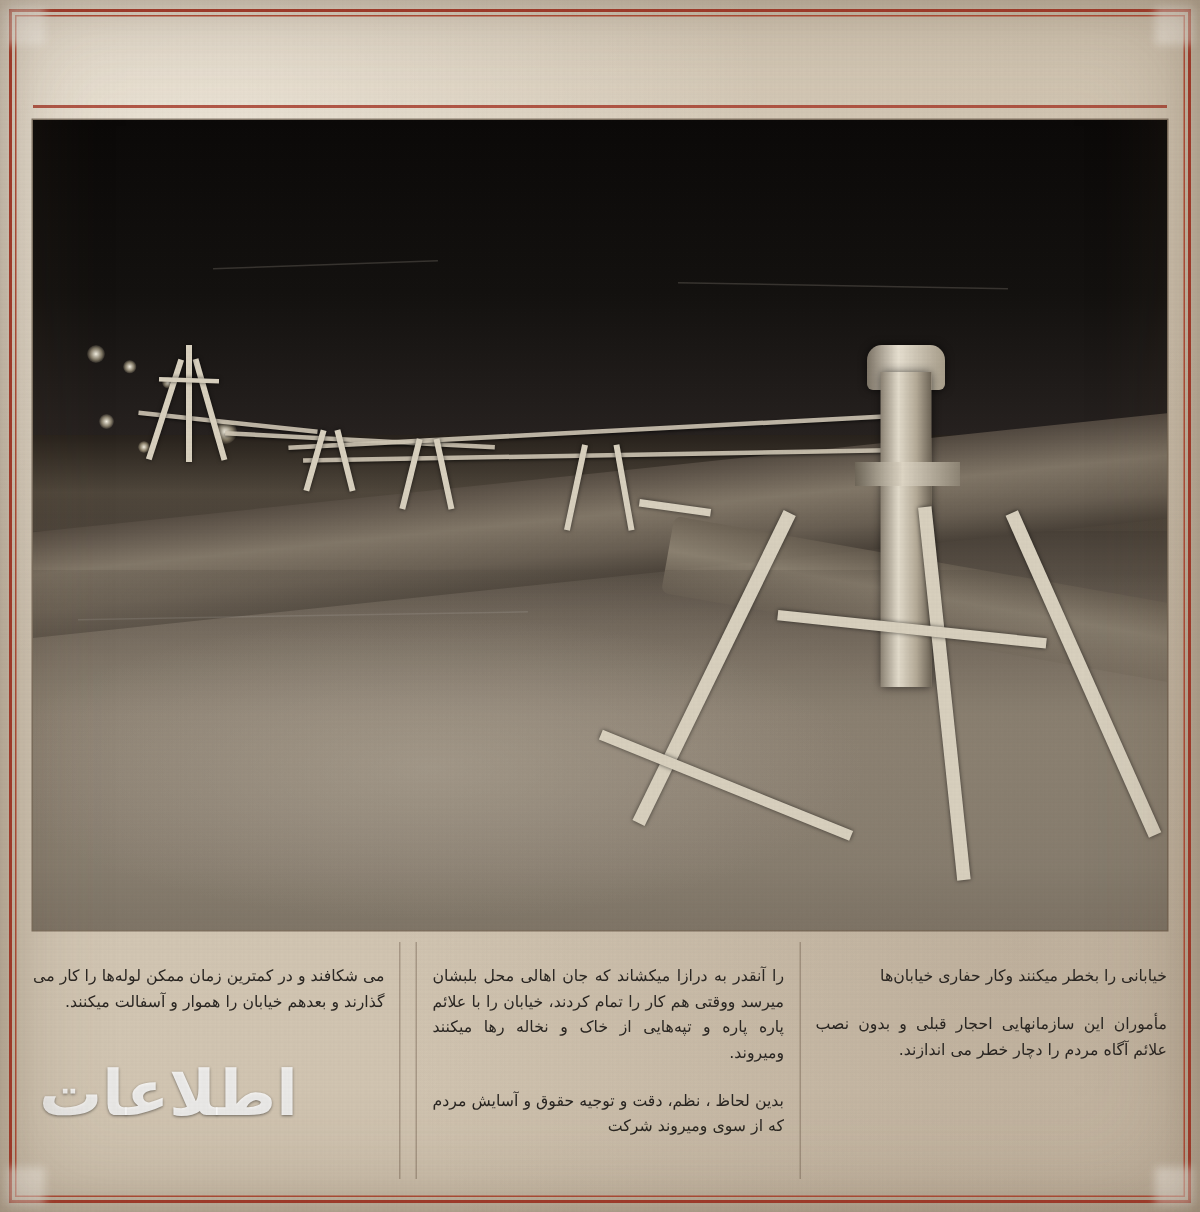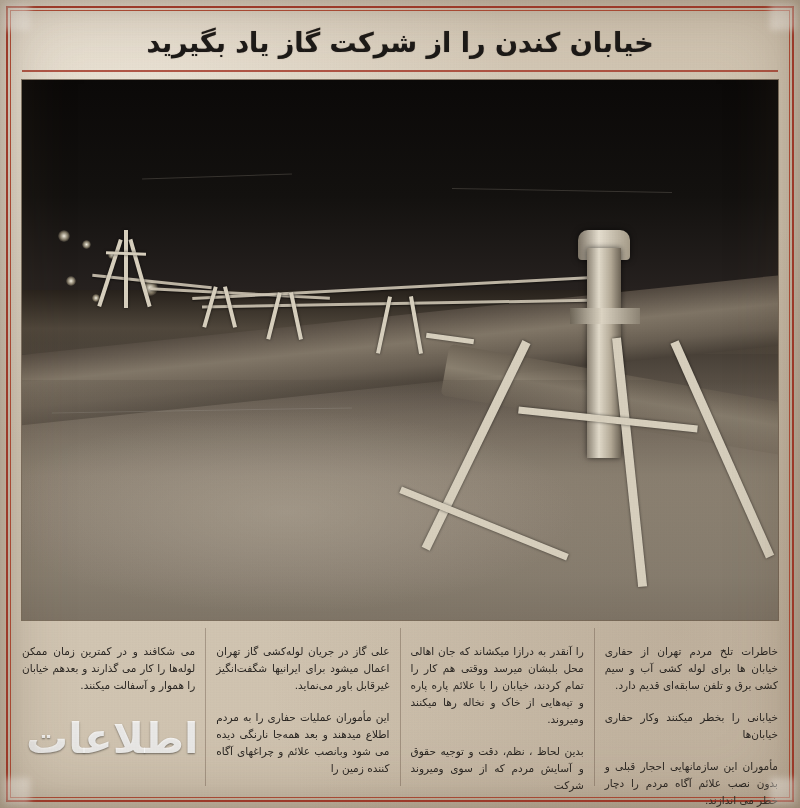--- a/index.html
+++ b/index.html
@@ -212,21 +212,21 @@
   .col-sep {
     width: 1px;
     background: rgba(90,70,55,0.35);
     flex: 0 0 1px;
   }
 
   
   #watermark {
     position: absolute;
     left: 20px;
-    bottom: 22px;
+    bottom: 32px;
     width: 240px;
     height: 72px;
     pointer-events: none;
   }
   #wm-logo {
     position: absolute;
     left: 6px; top: 0px;
     font-family: "DejaVu Sans", sans-serif;
     font-size: 42px;
     font-weight: bold;
@@ -255,23 +255,20 @@
   }
 </style>
 </head>
 <body>
 
 <div id="page">
 
   <div id="border-outer"></div>
   <div id="border-inner"></div>
 
-  <div id="headline">
-    <div class="htext">خیابان کندن را از شرکت گاز یاد بگیرید</div>
-  </div>
   <div id="headline-rule"></div>
 
   <div id="photo-wrap">
     <div id="photo">
       <div id="trench-dark"></div>
       <div id="trench-edge"></div>
       <div id="pipe"></div>
       <div id="pipe2"></div>
       <div id="ground"></div>
 
@@ -312,36 +309,31 @@
 
       <div class="scratch" style="left:120px; top:96px; width:150px; height:1px; transform: rotate(-2deg);"></div>
       <div class="scratch" style="left:430px; top:110px; width:220px; height:1px; transform: rotate(1deg);"></div>
       <div class="scratch" style="left:30px; top:330px; width:300px; height:1px; transform: rotate(-1deg); background: rgba(255,255,255,0.10);"></div>
     </div>
   </div>
 
   <div id="cols">
 
     <div class="col">
-      <p>خاطرات تلخ مردم تهران از حفاری خیابان ها برای لوله کشی آب و سیم کشی برق و تلفن سابقه‌ای قدیم دارد.</p>
       <p>خیابانی را بخطر میکنند وکار حفاری خیابان‌ها</p>
       <p>مأموران این سازمانهایی احجار قبلی و بدون نصب علائم آگاه مردم را دچار خطر می اندازند.</p>
     </div>
     <div class="col-sep"></div>
 
     <div class="col">
       <p>را آنقدر به درازا میکشاند که جان اهالی محل بلبشان میرسد ووقتی هم کار را تمام کردند، خیابان را با علائم پاره پاره و تپه‌هایی از خاک و نخاله رها میکنند ومیروند.</p>
       <p>بدین لحاظ ، نظم، دقت و توجیه حقوق و آسایش مردم که از سوی ومیروند شرکت</p>
     </div>
     <div class="col-sep"></div>
 
-    <div class="col">
-      <p>علی گاز در جریان لوله‌کشی گاز تهران اعمال میشود برای ایرانیها شگفت‌انگیز غیرقابل باور می‌نماید.</p>
-      <p>این مأموران عملیات حفاری را به مردم اطلاع میدهند و بعد همه‌جا نارنگی دیده می شود وبانصب علائم و چراغهای آگاه کننده زمین را</p>
-    </div>
     <div class="col-sep"></div>
 
     <div class="col">
       <p>می شکافند و در کمترین زمان ممکن لوله‌ها را کار می گذارند و بعدهم خیابان را هموار و آسفالت میکنند.</p>
     </div>
 
   </div>
 
   <div id="watermark">
     <div id="wm-logo">اطلاعات</div>

